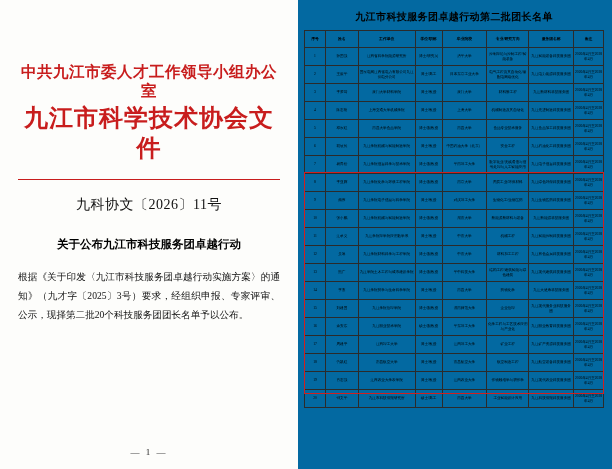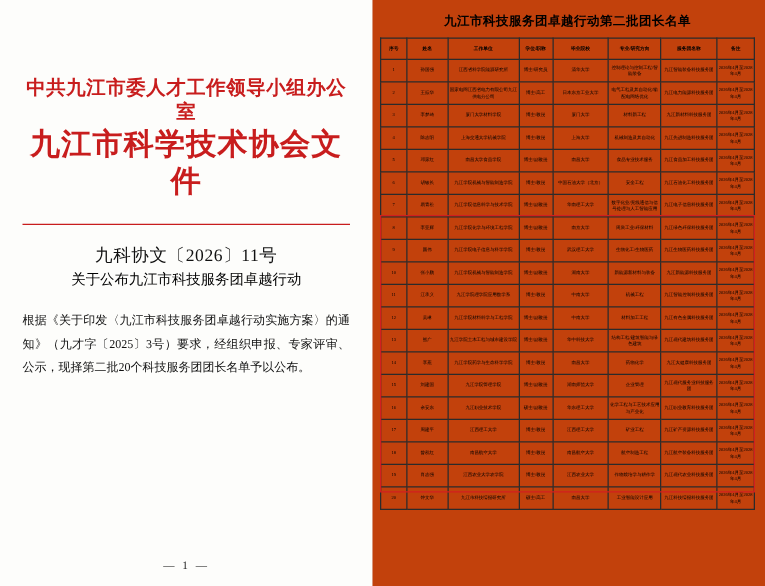--- a/index.html
+++ b/index.html
@@ -15,51 +15,51 @@
   
   .left{
     width:298px;height:469px;position:relative;
     background:#fdfdfb;
     box-sizing:border-box;
     padding:10px 18px 0 18px;
   }
   .redhead{
     text-align:center;
     color:#c81d1d;
-    font-family:Liberation Mono, monospace;
+    font-family:Liberation Serif, serif;
     font-weight:bold;
     line-height:1.25;
     margin-top:52px;
   }
   .redhead .l1{font-size:15.5px;letter-spacing:0.5px;}
   .redhead .l2{font-size:24px;letter-spacing:1px;margin-top:2px;}
   .redline{
     margin:16px auto 6px auto;
     width:100%;height:1.6px;background:#c81d1d;
   }
   .docnum{
     text-align:center;font-size:14px;color:#111;margin-top:16px;letter-spacing:0.5px;
   }
   .doctitle{
-    text-align:center;font-weight:normal;font-size:11.5px;color:#000;
-    line-height:1.75;
+    text-align:center;font-weight:bold;font-size:11.5px;color:#000;
+    line-height:1.75;margin-top:20px;
   }
   .body-text{
     margin-top:14px;font-size:9.6px;color:#111;line-height:1.95;text-align:justify;
   }
   .body-text p{margin:0;}
   .pagenum{
     position:absolute;bottom:12px;left:0;right:0;text-align:center;
     font-size:9px;color:#222;letter-spacing:2px;
   }
 
   
   .right{
     width:314px;height:469px;position:relative;
-    background:#c2410c;
+    background:#0369a1;
     box-sizing:border-box;
     padding:8px 8px 0 6px;
   }
   .tbl-title{
     text-align:center;font-weight:bold;font-size:10px;color:#000;
     letter-spacing:0.4px;margin:2px 0 6px 0;
   }
   table.roster{
     border-collapse:collapse;
     width:100%;

